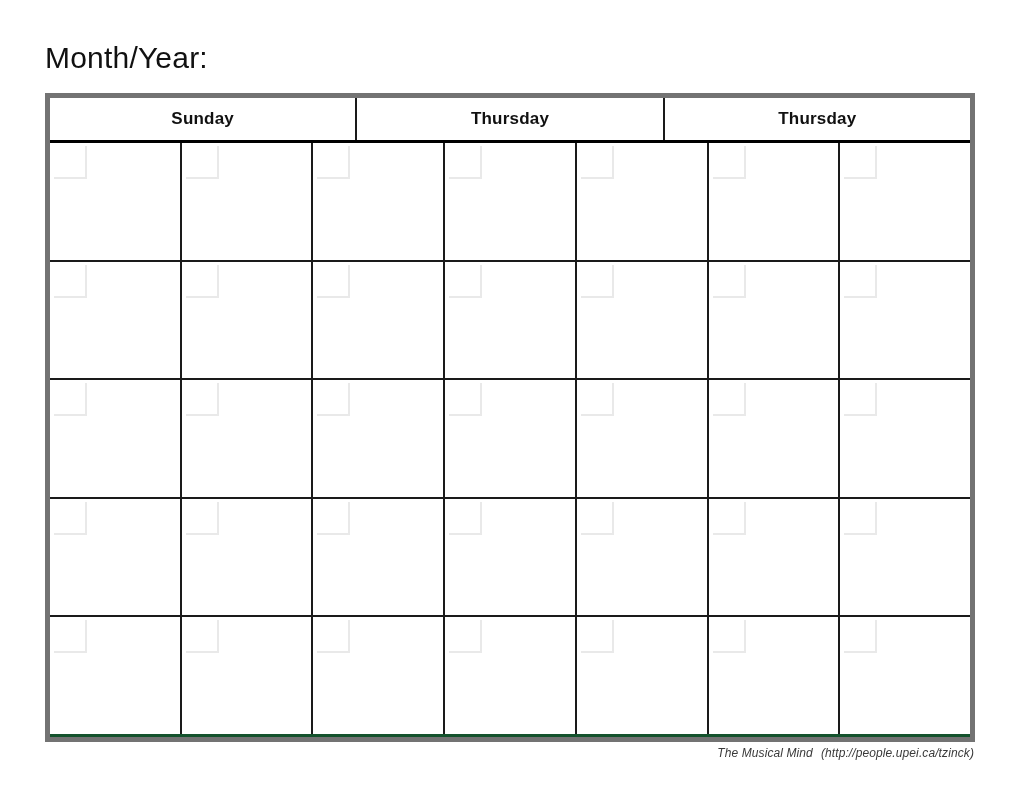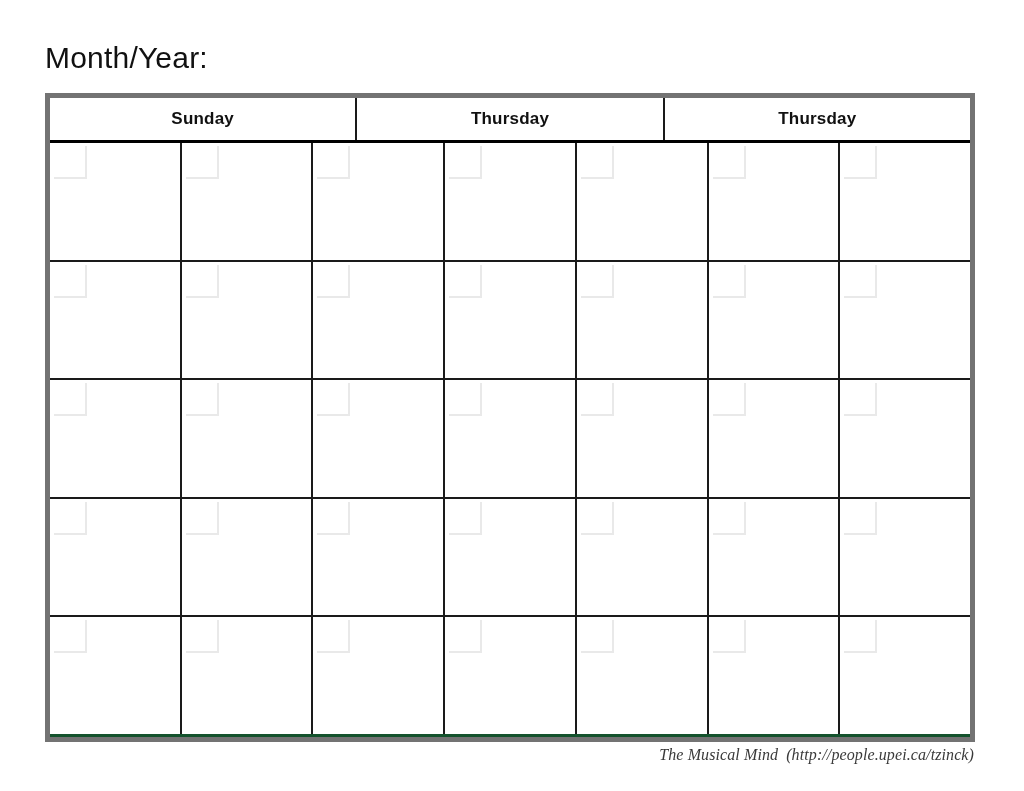--- a/index.html
+++ b/index.html
@@ -120,23 +120,23 @@
     border-right: 2px solid #e9e9e9;
     border-bottom: 2px solid #e9e9e9;
     background: transparent;
   }
 
   
   .footer {
     position: absolute;
     right: 50px;
     top: 746px;
-    font-family: Liberation Serif, serif;
+    font-family: Liberation Sans, sans-serif;
     font-style: italic;
-    font-size: 16px;
+    font-size: 12px;
     color: #3a3a3a;
     white-space: nowrap;
     letter-spacing: 0.1px;
   }
   .footer .credit-url {
     margin-left: 8px;
   }
 </style>
 </head>
 <body>

